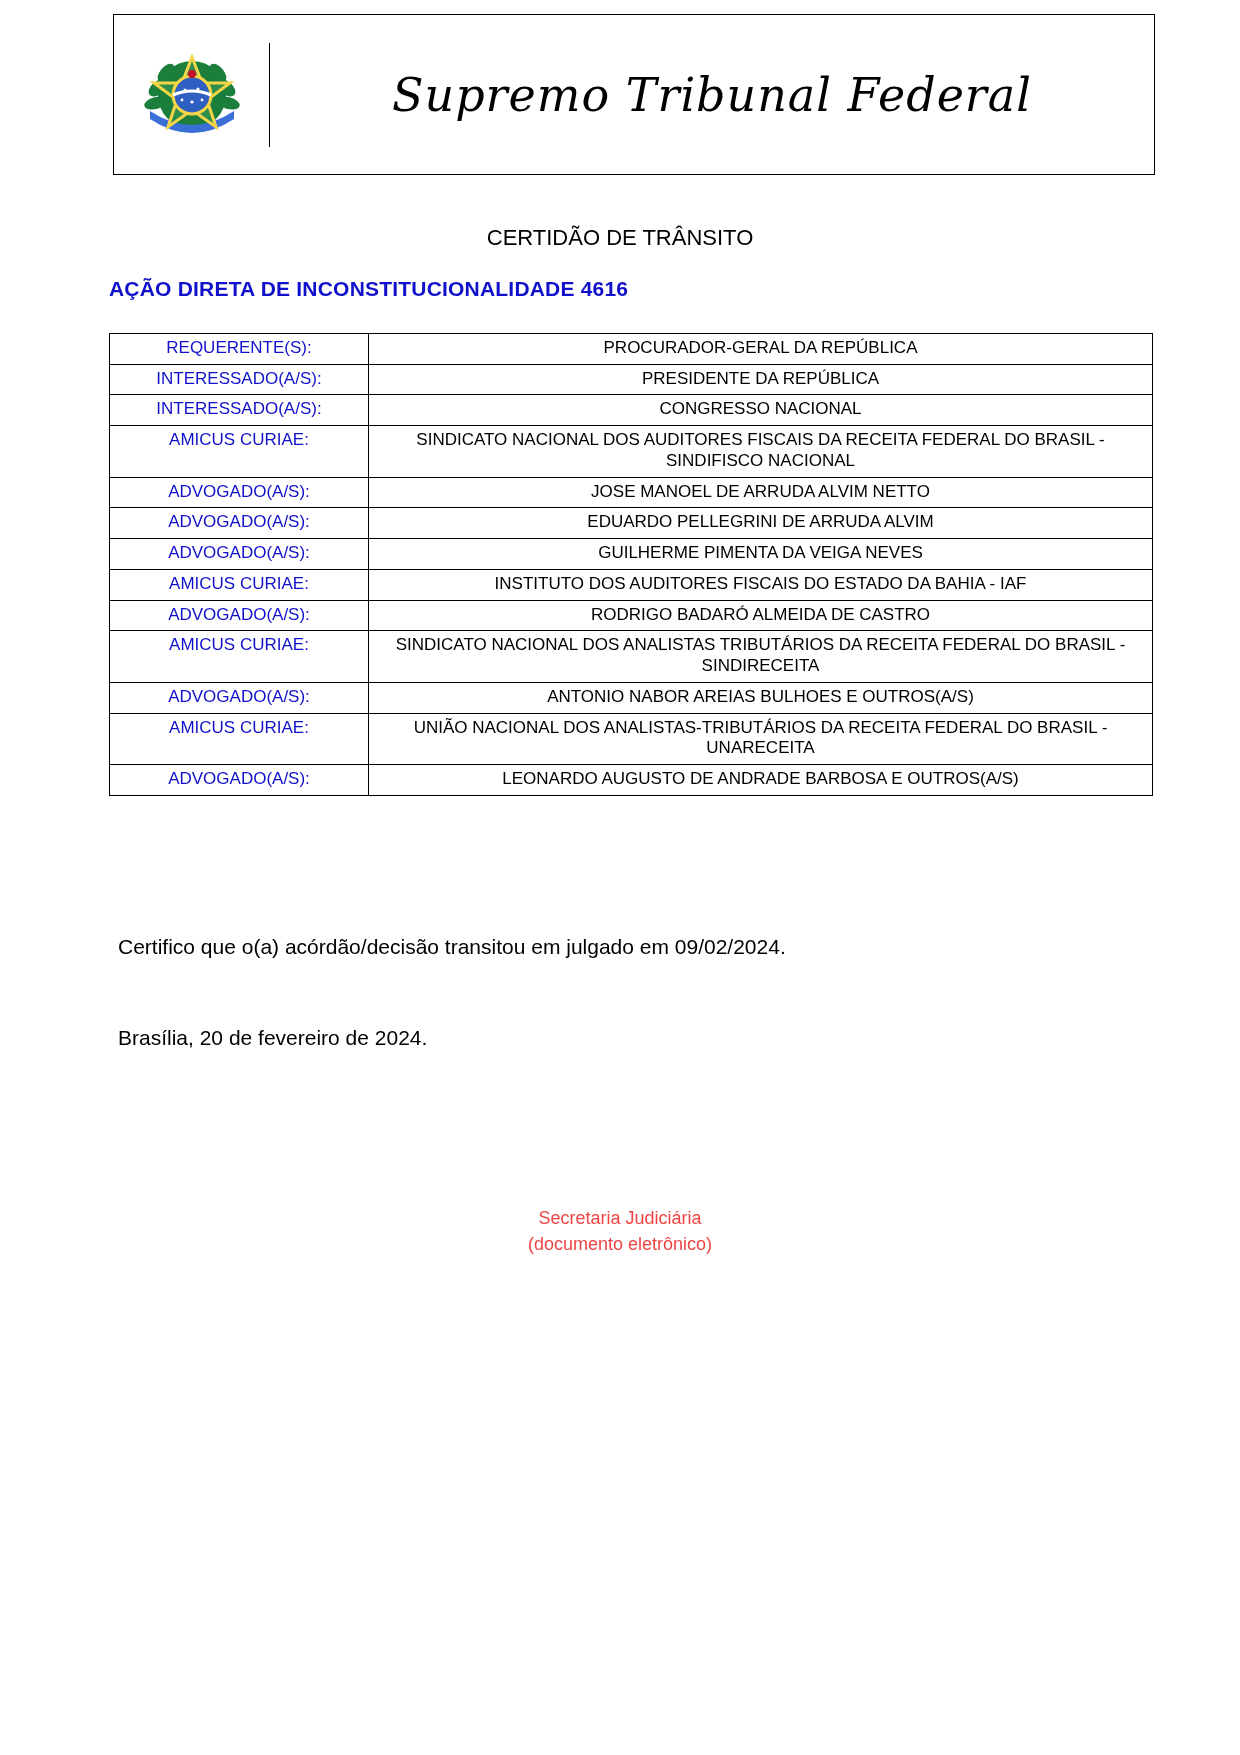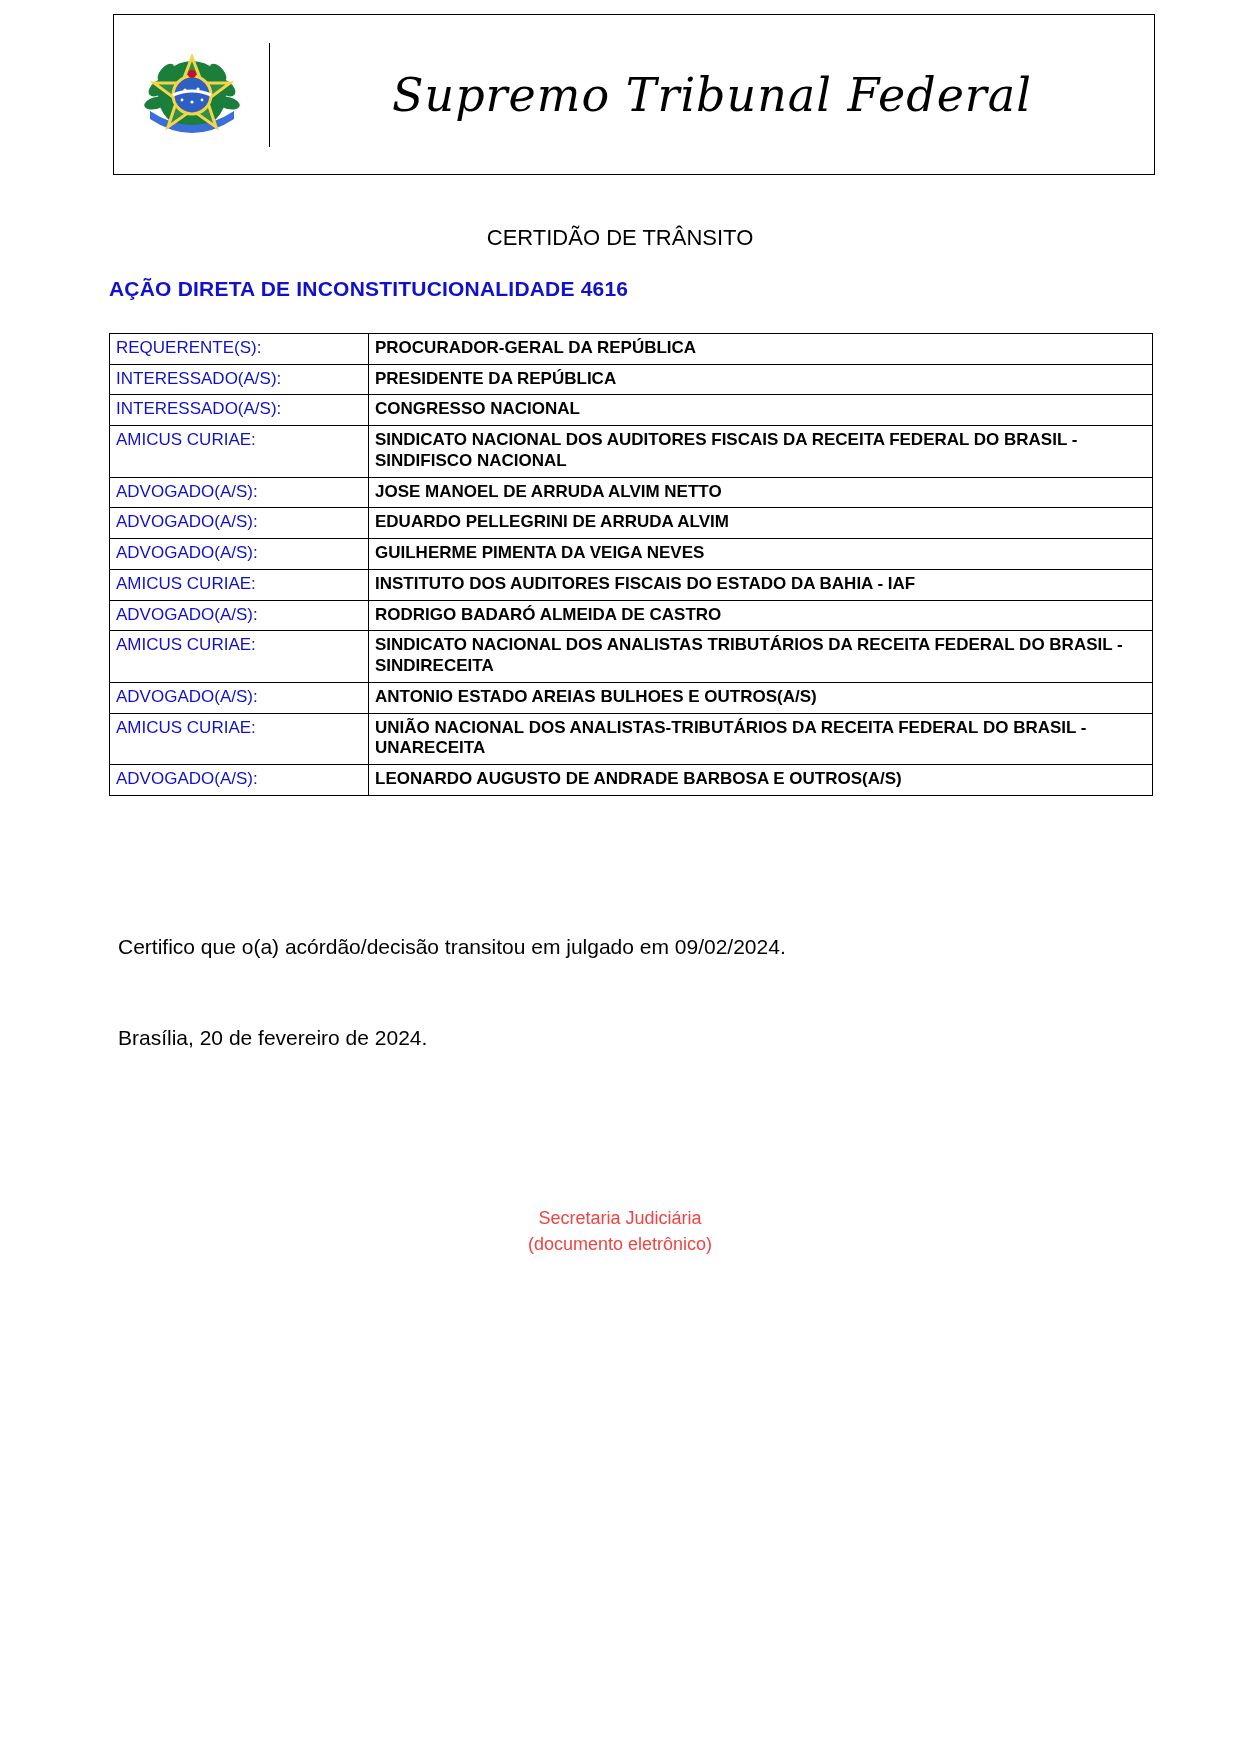--- a/index.html
+++ b/index.html
@@ -94,29 +94,29 @@
     border: 1px solid #000000;
     border-collapse: collapse;
     table-layout: fixed;
   }
   .parties td {
     border: 1px solid #000000;
     padding: 4px 6px 5px 6px;
     font-size: 17px;
     vertical-align: top;
     line-height: 1.22;
+    text-align: center;
   }
   .parties td.role {
     width: 246px;
     color: #1111cc;
     white-space: nowrap;
   }
   .parties td.value {
     color: #000000;
-    font-weight: bold;
   }
 
   
   .para-certifico {
     position: absolute;
     left: 118px;
     top: 935px;
     font-size: 21px;
     color: #000000;
   }
@@ -229,21 +229,21 @@
         <tr>
           <td class="role">ADVOGADO(A/S):</td>
           <td class="value">RODRIGO BADARÓ ALMEIDA DE CASTRO</td>
         </tr>
         <tr>
           <td class="role">AMICUS CURIAE:</td>
           <td class="value">SINDICATO NACIONAL DOS ANALISTAS TRIBUTÁRIOS DA RECEITA FEDERAL DO BRASIL - SINDIRECEITA</td>
         </tr>
         <tr>
           <td class="role">ADVOGADO(A/S):</td>
-          <td class="value">ANTONIO ESTADO AREIAS BULHOES E OUTROS(A/S)</td>
+          <td class="value">ANTONIO NABOR AREIAS BULHOES E OUTROS(A/S)</td>
         </tr>
         <tr>
           <td class="role">AMICUS CURIAE:</td>
           <td class="value">UNIÃO NACIONAL DOS ANALISTAS-TRIBUTÁRIOS DA RECEITA FEDERAL DO BRASIL - UNARECEITA</td>
         </tr>
         <tr>
           <td class="role">ADVOGADO(A/S):</td>
           <td class="value">LEONARDO AUGUSTO DE ANDRADE BARBOSA E OUTROS(A/S)</td>
         </tr>
       </tbody>

